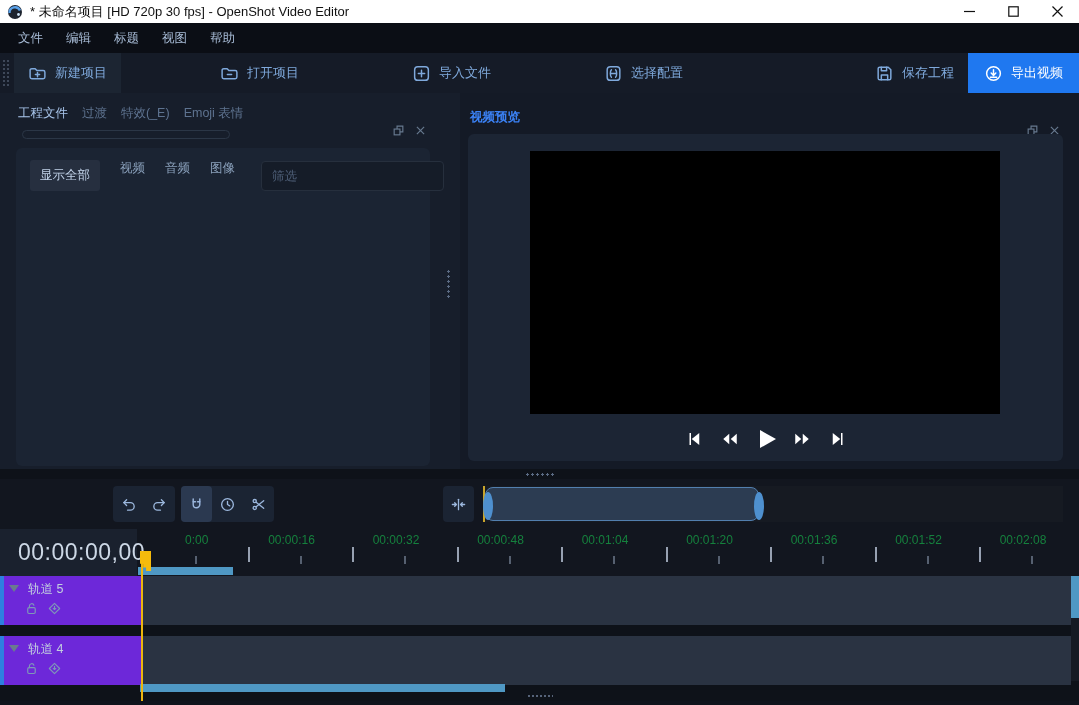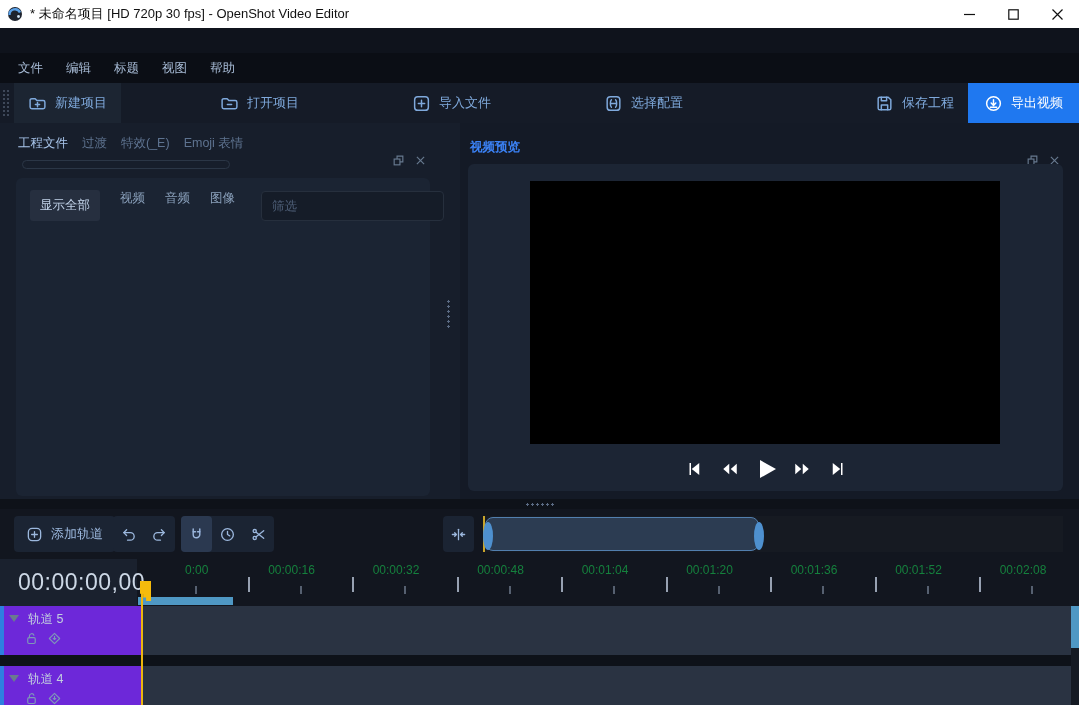--- a/index.html
+++ b/index.html
@@ -1,29 +1,29 @@
 <!DOCTYPE html>
 <html><head>
 <meta charset="utf-8">
 <style>
   * { margin:0; padding:0; box-sizing:border-box; }
   html,body { width:1079px; height:705px; overflow:hidden; background:#0f131c;
     font-family:"Liberation Sans", sans-serif; }
   .app { position:relative; width:1079px; height:705px; background:#0f131c; }
 
   
-  .titlebar { height:28px; background:#ffffff; display:flex; align-items:center; padding-left:7px; }
+  .titlebar { height:23px; background:#ffffff; display:flex; align-items:center; padding-left:7px; }
   .titlebar .title { font-size:13px; color:#111; margin-left:7px; }
   .win-controls { margin-left:auto; display:flex; height:27px; }
   .win-btn { width:44px; height:27px; display:flex; align-items:center; justify-content:center; }
   .win-btn svg { display:block; }
 
   
   .menubar { height:30px; background:#0b0e15; display:flex; align-items:center; gap:23px;
-    padding-left:18px; font-size:12.5px; color:#a9bdd8;margin-top:25px; }
+    padding-left:18px; font-size:12.5px; color:#a9bdd8; }
   .menu-item { cursor:default; }
 
   
   .toolbar { height:40px; background:#151b27; display:flex; align-items:center; position:relative; padding-left:14px; }
   .tb-drag { position:absolute; left:2px; top:6px; width:8px; height:28px;
     background-image:radial-gradient(circle,#3e4859 1.1px,transparent 1.3px); background-size:4px 4px; }
   .tb-btn { display:flex; align-items:center; gap:8px; color:#7fa9dc; font-size:13px;
     height:40px; padding:0 14px; margin-right:85px; white-space:nowrap; }
   .tb-btn.first { background:#1c2532; }
   .tb-btn svg { flex:none; }
@@ -275,27 +275,20 @@
         </div>
       </div>
     </div>
   </div>
 
   <div class="hsplit">
     <div class="dots-h"></div>
   </div>
 
   <div class="tl-toolbar">
-    <div class="tl-btn text" style="left:14px;">
-      <svg width="17" height="17" viewBox="0 0 18 18" stroke="currentColor" fill="none" stroke-width="1.4" stroke-linecap="round">
-        <rect x="2.5" y="2.5" width="13" height="13" rx="4"></rect>
-          <path d="M9 6v6M6 9h6"></path>
-      </svg>
-      <span>添加轨道</span>
-    </div>
     <div class="tl-group" style="left:113px;">
       <div class="icon-cell">
         <svg width="17" height="17" viewBox="0 0 18 18" stroke="currentColor" fill="none" stroke-width="1.4" stroke-linecap="round" stroke-linejoin="round">
           <path d="M4 7h7a4 4 0 0 1 0 8H8"></path>
             <path d="M7 4L4 7l3 3"></path>
         </svg>
       </div>
       <div class="icon-cell">
         <svg width="17" height="17" viewBox="0 0 18 18" stroke="currentColor" fill="none" stroke-width="1.4" stroke-linecap="round" stroke-linejoin="round">
           <path d="M14 7H7a4 4 0 0 0 0 8h3"></path>

